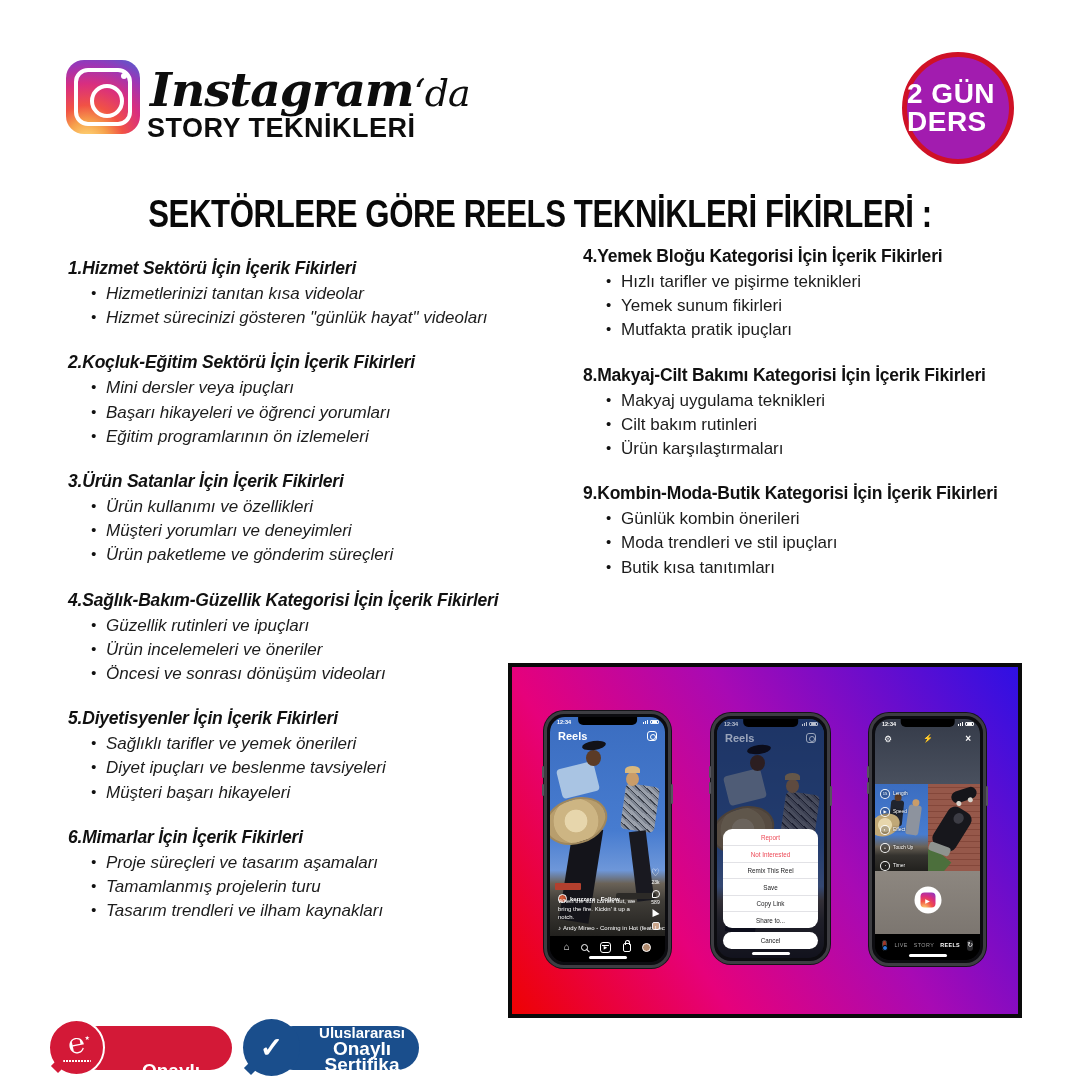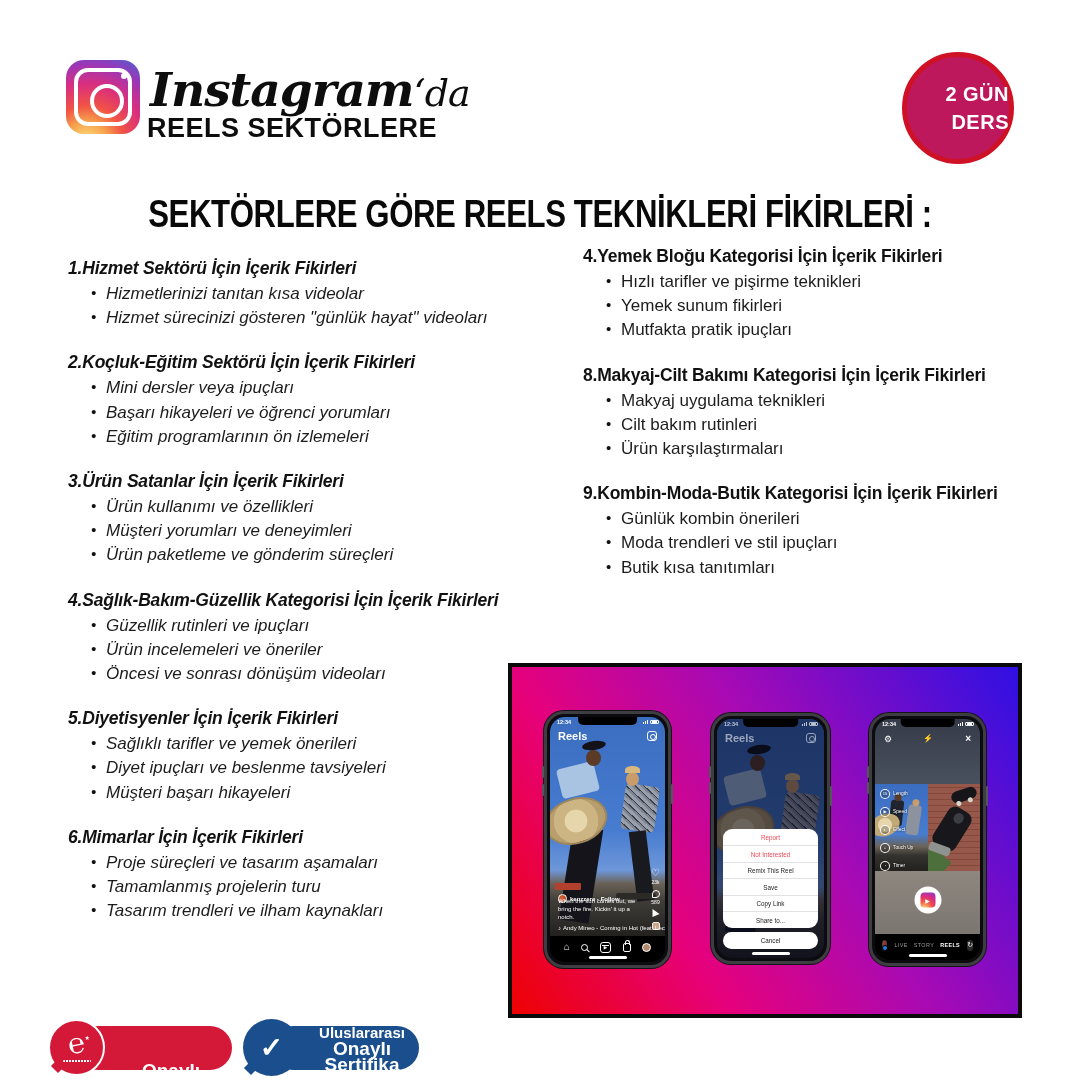--- a/index.html
+++ b/index.html
@@ -11,22 +11,22 @@
     background: radial-gradient(circle at 28% 112%, #fed373 6%, #f6a14c 22%, #f15245 38%, #d92e7f 60%, #9b36b7 80%, #515ecf 98%); }
   .ig-logo::before { content:""; position:absolute; inset:8px; border:4px solid #fff; border-radius:14px; }
   .ig-logo::after { content:""; position:absolute; left:50%; top:50%; width:26px; height:26px; margin:-13px 0 0 -13px; border:4px solid #fff; border-radius:50%; }
   .ig-lens-dot { position:absolute; right:13px; top:13px; width:6px; height:6px; background:#fff; border-radius:50%; }
   .wordmark { position:absolute; left:150px; top:62px; font-family:"DejaVu Serif", serif; font-style:italic; color:#0d0d0d; white-space:nowrap; }
   .wordmark .script { font-size:47px; font-weight:700; letter-spacing:-1px; }
   .wordmark .suffix { font-size:38px; font-weight:400; letter-spacing:-1px; }
   .brand-sub { position:absolute; left:147px; top:113px; font-size:27px; font-weight:700; letter-spacing:0.5px; color:#0d0d0d; white-space:nowrap; }
 
   .day-badge { position:absolute; left:902px; top:52px; width:112px; height:112px; border-radius:50%;
-    background:#be185d; border:5px solid #cf1126; display:flex; flex-direction:column; align-items:flex-end; justify-content:center;
-    color:#fff; font-weight:700; font-size:20px; line-height:28px; text-align:center; letter-spacing:0.5px; }
+    background:#a21caf; border:5px solid #cf1126; display:flex; flex-direction:column; align-items:flex-start; justify-content:center;
+    color:#fff; font-weight:700; font-size:28px; line-height:28px; text-align:center; letter-spacing:0.5px; }
 
   
   .main-title { position:absolute; top:193px; left:0; width:1080px; text-align:center;
     font-size:38px; font-weight:700; color:#090909; letter-spacing:-0.5px;
     transform:scaleX(0.82); transform-origin:center; white-space:nowrap; }
 
   
   .col { position:absolute; color:#161616; }
   .col-left  { left:68px;  top:258px; width:505px;font-style:italic; }
   .col-right { left:583px; top:246px; width:465px; }
@@ -170,21 +170,21 @@
 <body>
 
 <div class="canvas">
 
   <div class="ig-logo">
       <span class="ig-lens-dot"></span>
     </div>
   <div class="wordmark">
     <span class="script">Instagram</span><span class="suffix">‘da</span>
   </div>
-  <div class="brand-sub">REELS SEKTÖRLERE</div>
+  <div class="brand-sub">STORY TEKNİKLERİ</div>
 
   <div class="day-badge">
     <span>2 GÜN</span>
     <span>DERS</span>
   </div>
 
   <div class="main-title">SEKTÖRLERE GÖRE REELS TEKNİKLERİ FİKİRLERİ :</div>
 
   <div class="col col-left">
     <div class="sec">

